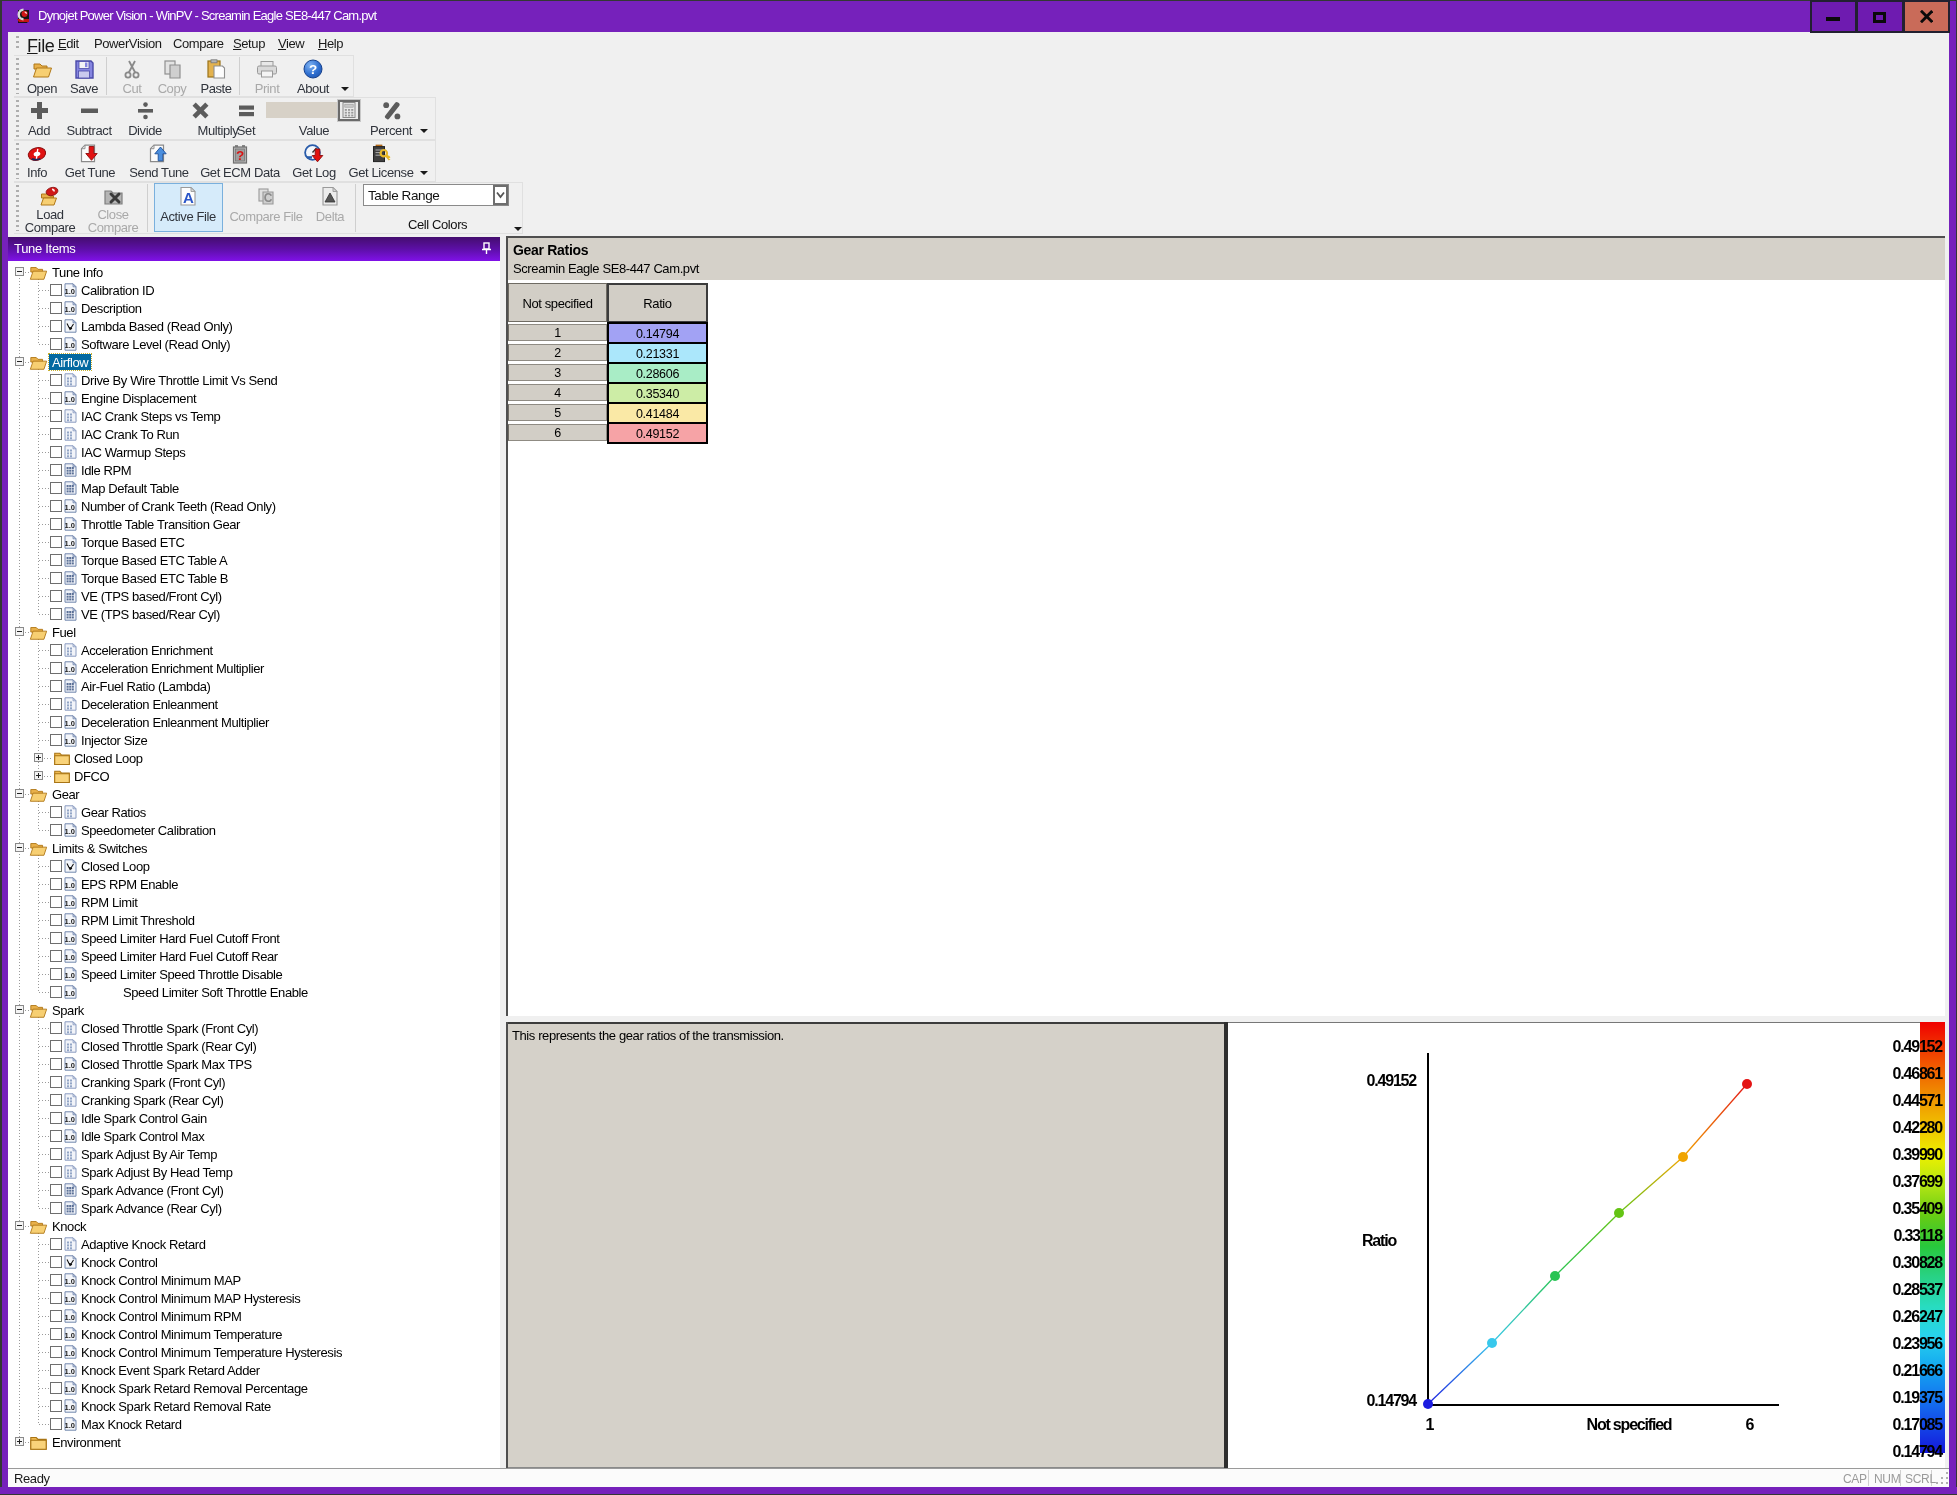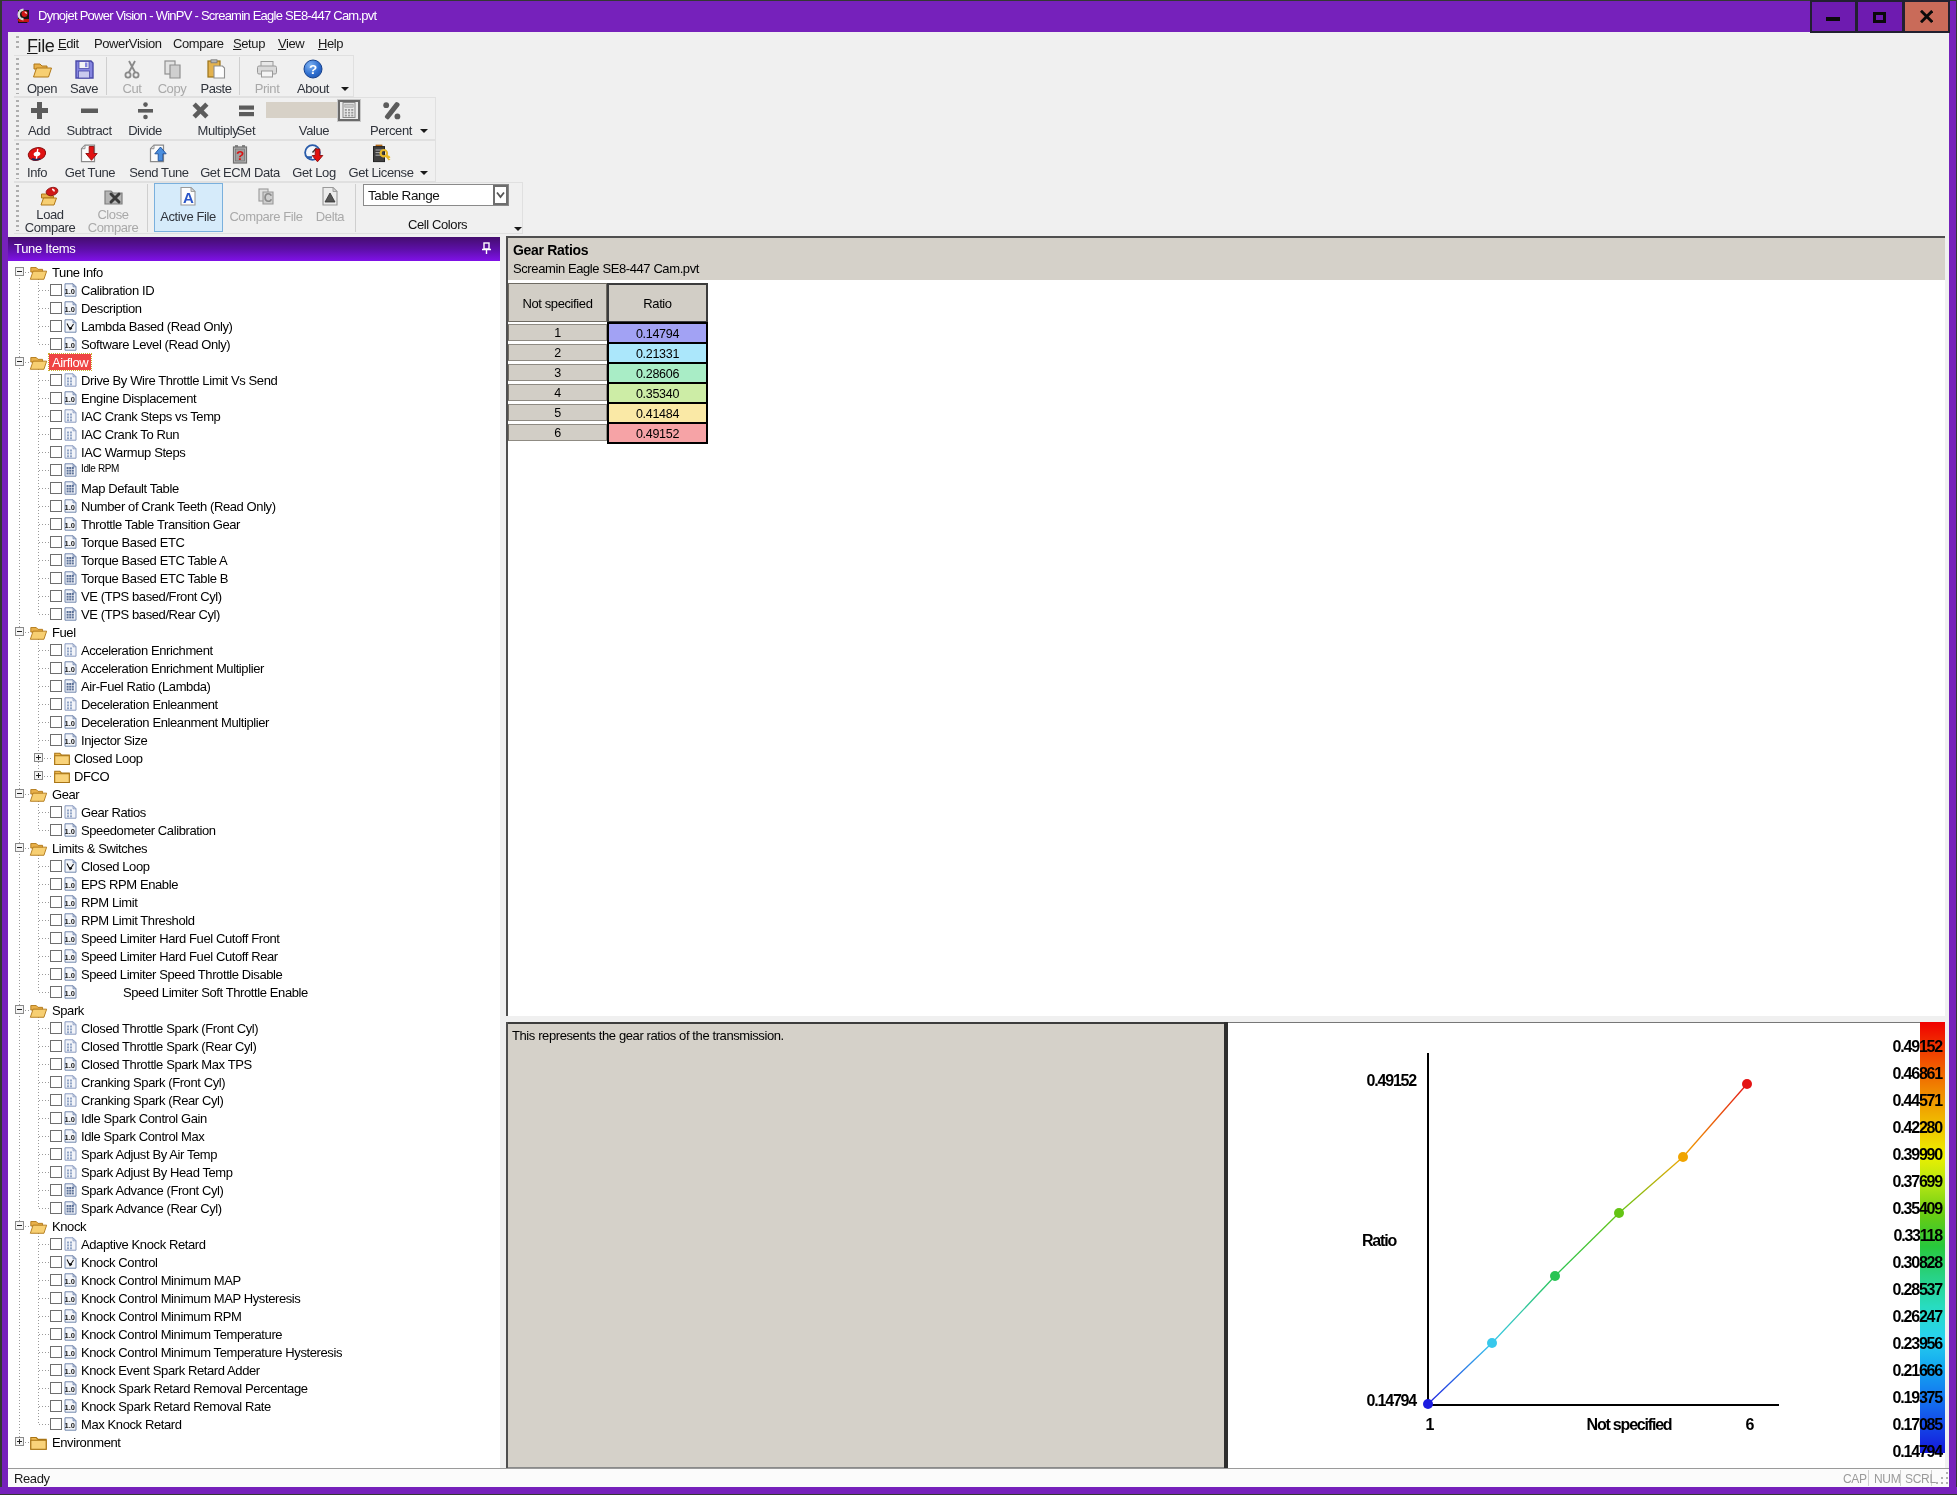--- a/index.html
+++ b/index.html
@@ -312,21 +312,21 @@
 <text x="5.8" y="10.5" font-size="7.5" font-weight="bold" fill="#222" text-anchor="middle" font-family="Liberation Sans">1.0</text>
   </svg>
 <div class="abs" style="left:81px;top:337px;color:#000;font-size:13px;letter-spacing:-0.4px;white-space:nowrap;">Software Level (Read Only)</div>
 <div class="abs" style="left:15px;top:357px;width:9px;height:9px;background:#f4f4f4;border:1px solid #8a8a8a;"></div>
 <div class="abs" style="left:17px;top:361px;width:5px;height:1px;background:#222;"></div>
 <div class="abs" style="left:25px;top:362px;width:5px;height:1px;background-image:repeating-linear-gradient(to right,#9a9a9a 0 1px,transparent 1px 3px);"></div>
 <svg class="abs" style="left:29px;top:353px;" width="19" height="19" viewBox="0 0 21 21">
     <path d="M2 5 h6 l2 2 h5 v3 h-13 z" fill="#e8b04a" stroke="#b07818" stroke-width="1"></path>
 <path d="M1.5 18 L4.5 9 h15 l-3 9 z" fill="#f7cf72" stroke="#b07818" stroke-width="1"></path>
   </svg>
-<div class="abs" style="left:49px;top:354px;height:16px;background:#ef4444;color:#fff;font-size:13px;letter-spacing:-0.4px;padding:1px 3px 0 3px;outline:1px dotted #c8b030;">Airflow</div>
+<div class="abs" style="left:49px;top:354px;height:16px;background:#0369a1;color:#fff;font-size:13px;letter-spacing:-0.4px;padding:1px 3px 0 3px;outline:1px dotted #c8b030;">Airflow</div>
 <div class="abs" style="left:39px;top:380px;width:10px;height:1px;background-image:repeating-linear-gradient(to right,#9a9a9a 0 1px,transparent 1px 3px);"></div>
 <div class="abs" style="left:50px;top:374px;width:12px;height:12px;background:#fff;border:1px solid #6e6e6e;"></div>
 <svg class="abs" style="left:64px;top:373px;" width="13" height="14" viewBox="0 0 13 14">
     <path d="M1 0.8 h8 l3 3 v9.4 h-11 z" fill="#f2f4f9" stroke="#8a9cc0" stroke-width="1"></path>
 <path d="M9 0.8 l3 3 h-3 z" fill="#d0d8e8" stroke="#8a9cc0" stroke-width="0.8"></path>
 <g fill="#92a5c6">
       <rect x="3" y="4.5" width="2" height="2"></rect>
       <rect x="6" y="4.5" width="2" height="2"></rect>
 <rect x="3" y="7.4" width="2" height="2"></rect>
       <rect x="6" y="7.4" width="2" height="2"></rect>
@@ -398,21 +398,21 @@
       <rect x="5.2" y="4" width="2" height="2"></rect>
       <rect x="7.8" y="4" width="2" height="2"></rect>
 <rect x="2.6" y="6.7" width="2" height="2"></rect>
       <rect x="5.2" y="6.7" width="2" height="2"></rect>
       <rect x="7.8" y="6.7" width="2" height="2"></rect>
 <rect x="2.6" y="9.4" width="2" height="2"></rect>
       <rect x="5.2" y="9.4" width="2" height="2"></rect>
       <rect x="7.8" y="9.4" width="2" height="2"></rect>
     </g>
   </svg>
-<div class="abs" style="left:81px;top:463px;color:#000;font-size:10px;letter-spacing:-0.4px;white-space:nowrap;">Idle RPM</div>
+<div class="abs" style="left:81px;top:463px;color:#000;font-size:13px;letter-spacing:-0.4px;white-space:nowrap;">Idle RPM</div>
 <div class="abs" style="left:39px;top:488px;width:10px;height:1px;background-image:repeating-linear-gradient(to right,#9a9a9a 0 1px,transparent 1px 3px);"></div>
 <div class="abs" style="left:50px;top:482px;width:12px;height:12px;background:#fff;border:1px solid #6e6e6e;"></div>
 <svg class="abs" style="left:64px;top:481px;" width="13" height="14" viewBox="0 0 13 14">
     <path d="M1 0.8 h8 l3 3 v9.4 h-11 z" fill="#eef1f7" stroke="#7287ad" stroke-width="1"></path>
 <path d="M9 0.8 l3 3 h-3 z" fill="#c2cce0" stroke="#7287ad" stroke-width="0.8"></path>
 <g fill="#5a6f96">
       <rect x="2.6" y="4" width="2" height="2"></rect>
       <rect x="5.2" y="4" width="2" height="2"></rect>
       <rect x="7.8" y="4" width="2" height="2"></rect>
 <rect x="2.6" y="6.7" width="2" height="2"></rect>

